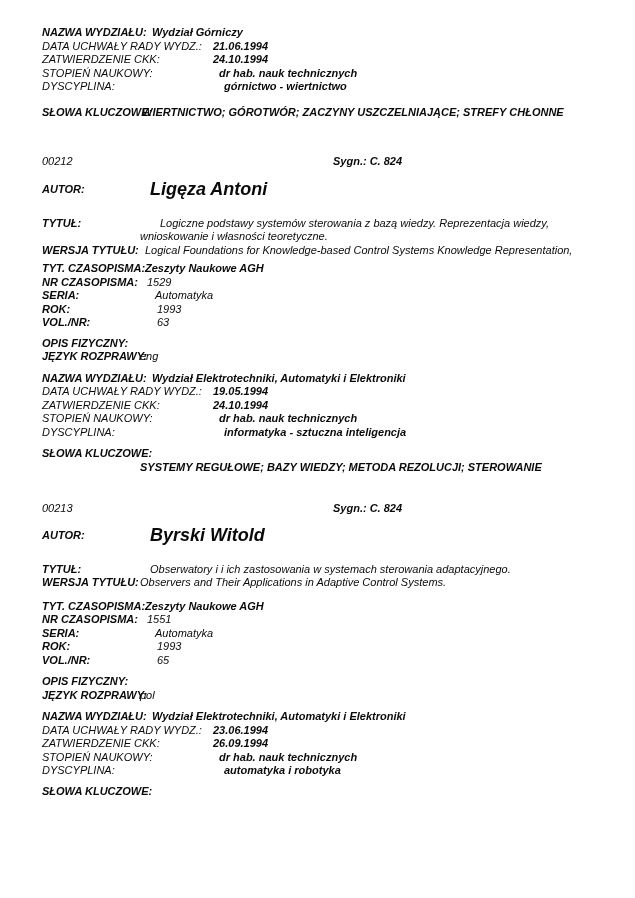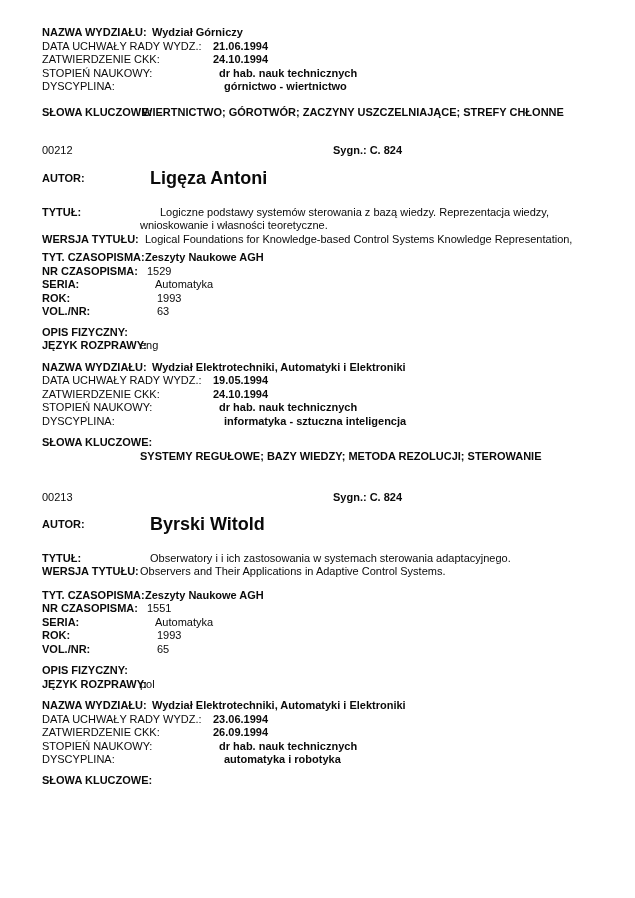--- a/index.html
+++ b/index.html
@@ -10,20 +10,21 @@
     font-family: "Liberation Sans", sans-serif;
   }
   .page {
     position: relative;
     width: 635px; height: 898px;
     box-sizing: border-box;
     padding: 26px 18px 0 42px;
     font-size: 11px;
     line-height: 13.5px;
     overflow: hidden;
+    font-style: italic;
   }
   .row { position: relative; height: 13.5px; }
   .row.author-row { height: 18px; }
   .lbl { position: absolute; left: 0; top: 0; white-space: nowrap; }
   .val { position: absolute; top: 0; white-space: nowrap; }
   .num { position: absolute; left: 0; top: 0; }
   .b   { font-weight: bold; }
   .author-name { font-size: 18px; }
 
   
@@ -44,21 +45,21 @@
   
   .mt5  { margin-top: 5px; }
   .mt6  { margin-top: 16px; }
   .mt7  { margin-top: 7px; }
   .mt8  { margin-top: 8px; }
   .mt10 { margin-top: 10px; }
   .mt12 { margin-top: 12px; }
   .mt13 { margin-top: 13px; }
   .mt14 { margin-top: 14px; }
   .mt28 { margin-top: 28px; }
-  .mt30 { margin-top: 25px; }
+  .mt30 { margin-top: 36px; }
 </style>
 </head>
 <body>
 
 <div class="page">
 
   <div class="row">
     <span class="lbl b">NAZWA WYDZIAŁU:</span>
     <span class="val b vA">Wydział Górniczy</span>
   </div>

